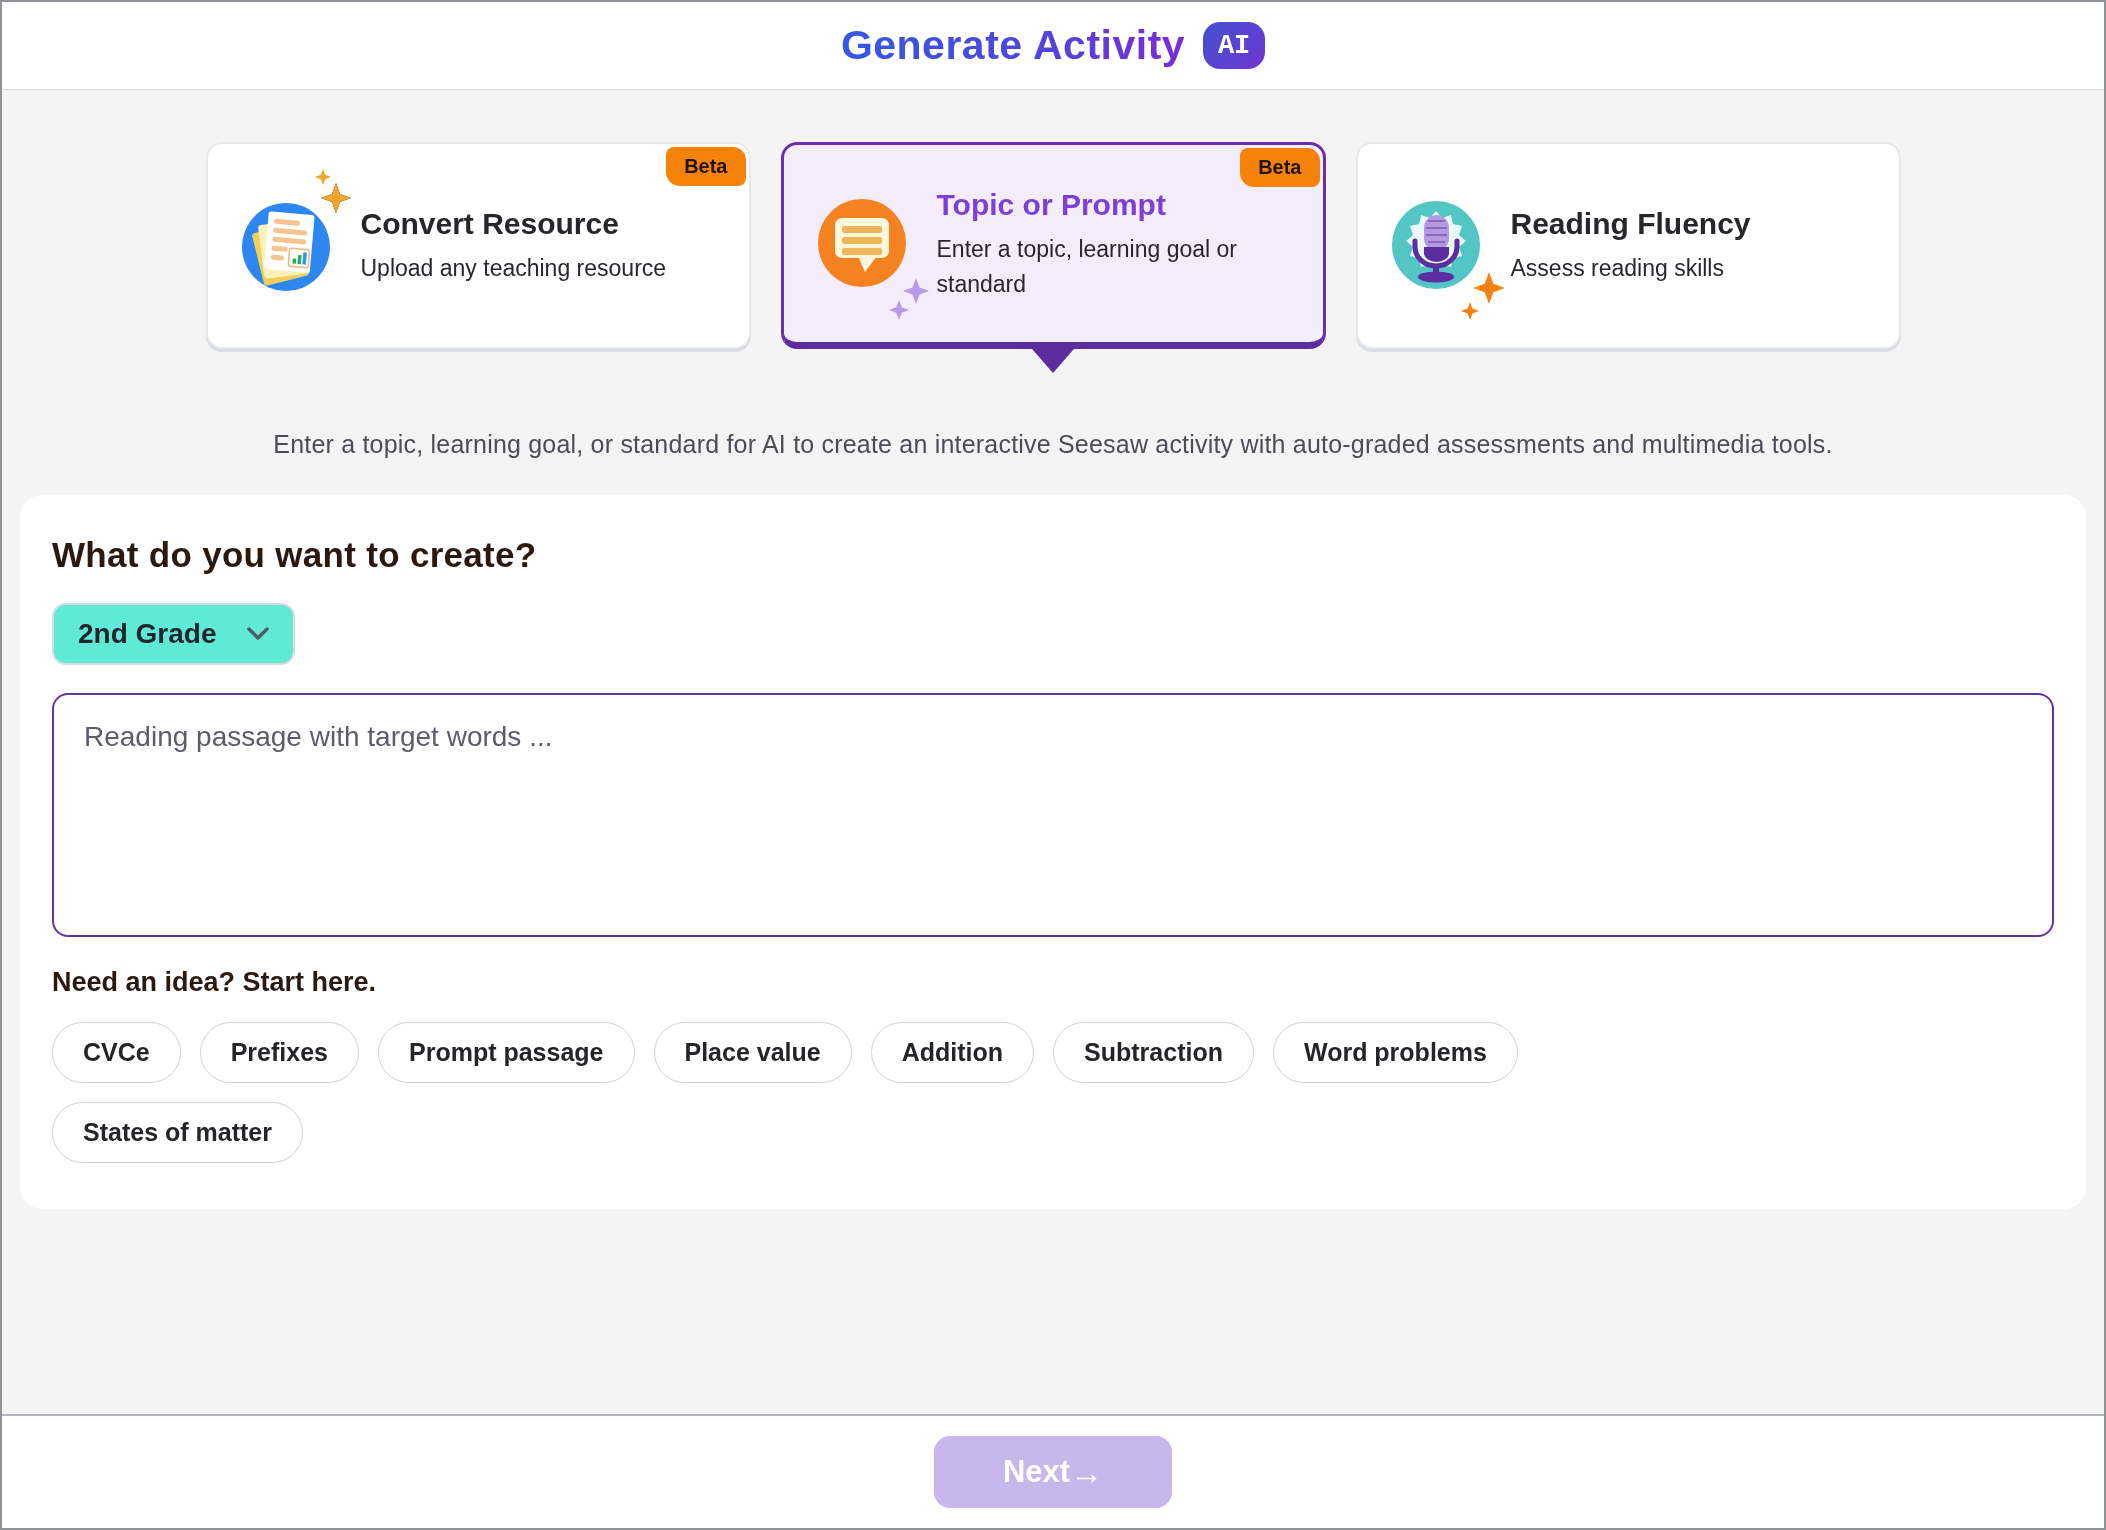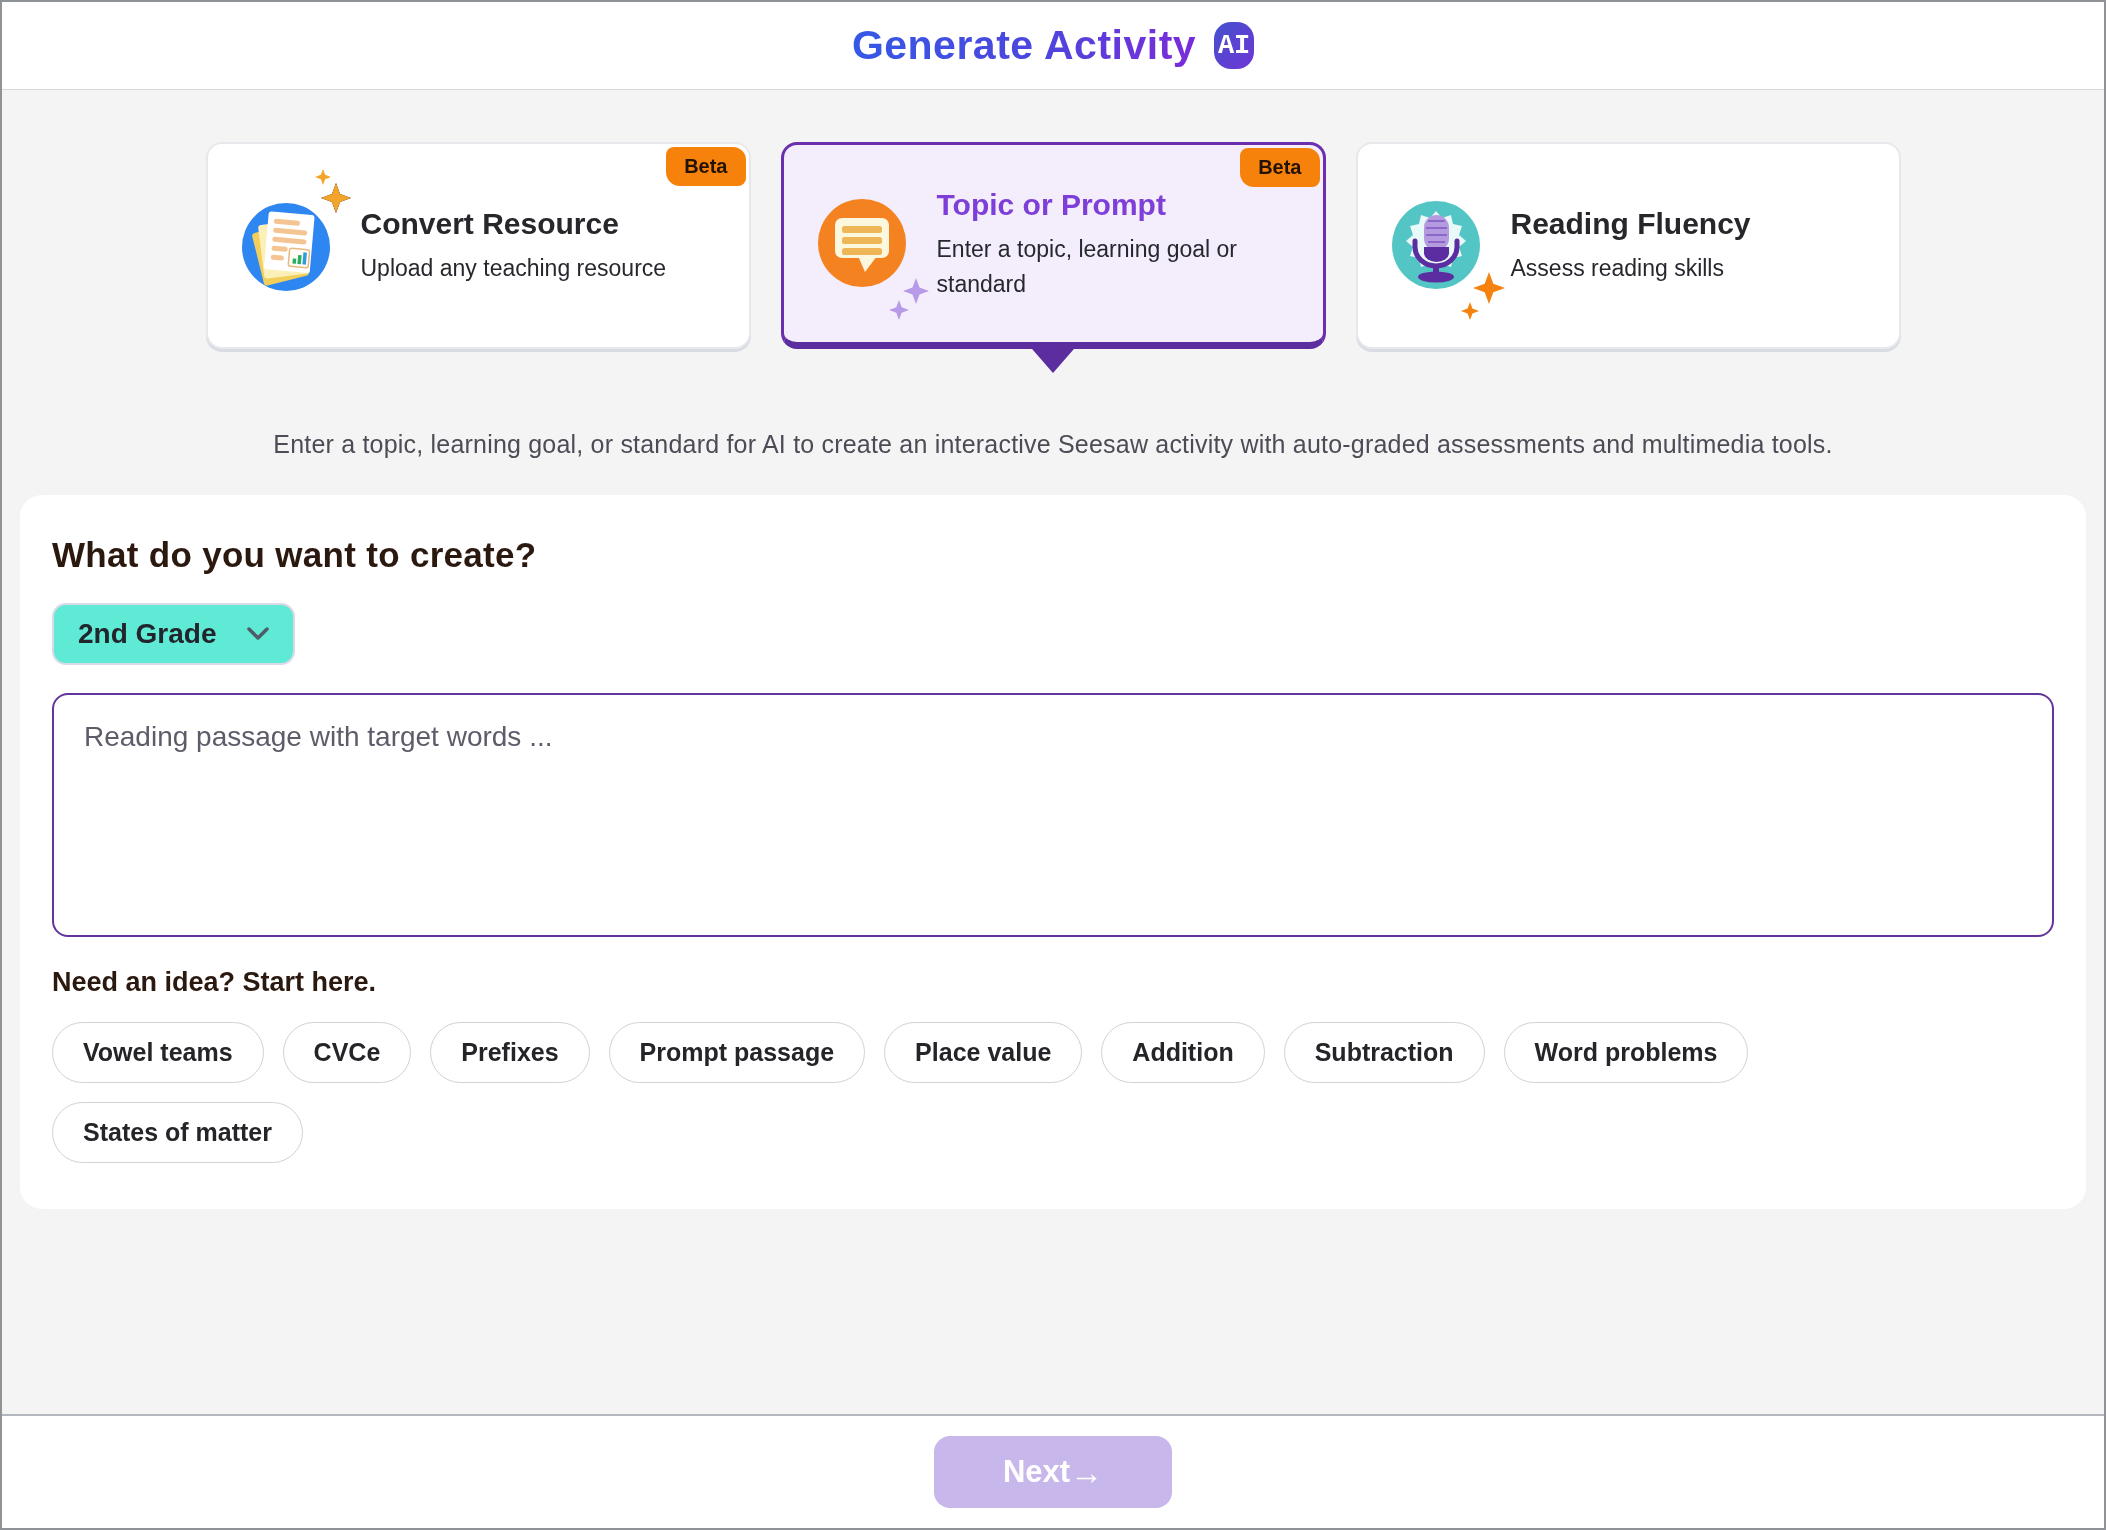--- a/index.html
+++ b/index.html
@@ -20,21 +20,21 @@
     border-bottom: 1px solid #d8d8da;
     display: flex; align-items: center; justify-content: center; gap: 18px;
   }
   .page-title {
     font-size: 41px; font-weight: 800; letter-spacing: 0.5px;
     background: linear-gradient(90deg, #3558e6 0%, #4d46dd 55%, #7c2bd9 100%);
     -webkit-background-clip: text; background-clip: text;
     -webkit-text-fill-color: transparent; color: #4d46dd;
   }
   .ai-badge {
-    width: 40px; height: 47px; border-radius: 17px;
+    width: 62px; height: 47px; border-radius: 17px;
     background: linear-gradient(135deg, #4451cd 0%, #6f36d6 100%);
     color: #fff; font-size: 27px; font-weight: 800;
     display: flex; align-items: center; justify-content: center;
     font-family: "Liberation Mono", "DejaVu Sans Mono", monospace;
   }
 
   
   .main { flex: 1 1 auto; padding-top: 52px; }
 
   .cards-row { display: flex; justify-content: center; gap: 30px; }
@@ -234,21 +234,20 @@
       <svg class="chev" viewBox="0 0 22 14">
         <path d="M2 2 L11 11 L20 2" stroke="#515a68" stroke-width="3.5" fill="none" stroke-linecap="round" stroke-linejoin="round"></path>
       </svg>
     </div>
 
     <textarea class="prompt-textarea" placeholder="Reading passage with target words ..." style=""></textarea>
 
     <h3 class="ideas-heading">Need an idea? Start here.</h3>
 
     <div class="chip-row">
-      <button class="idea-chip">Vowel teams</button>
       <button class="idea-chip">CVCe</button>
       <button class="idea-chip">Prefixes</button>
       <button class="idea-chip">Prompt passage</button>
       <button class="idea-chip">Place value</button>
       <button class="idea-chip">Addition</button>
       <button class="idea-chip">Subtraction</button>
       <button class="idea-chip">Word problems</button>
     </div>
     <div class="chip-row">
       <button class="idea-chip">States of matter</button>

